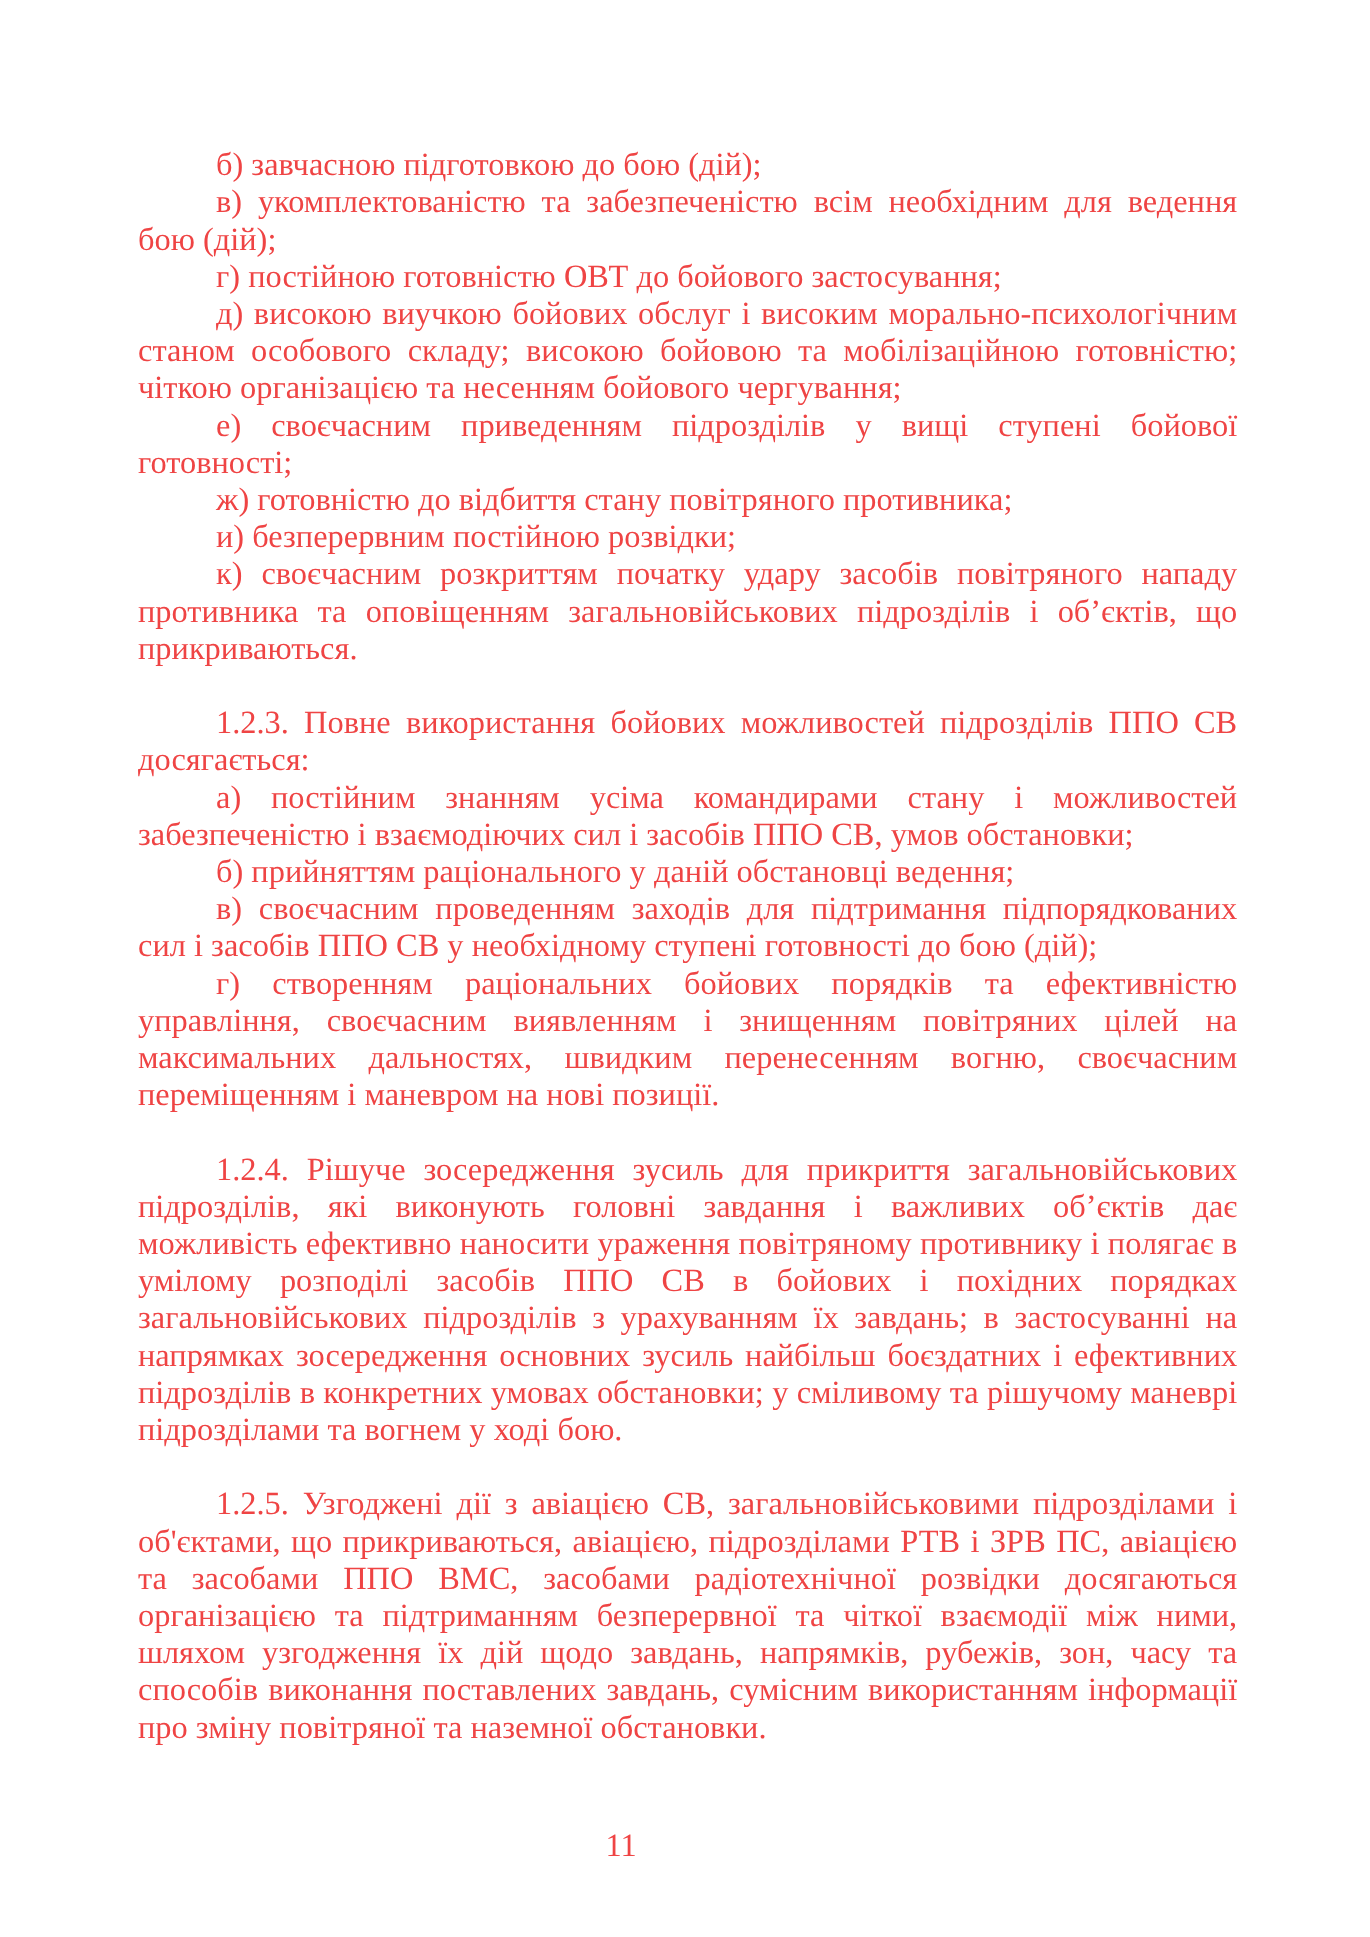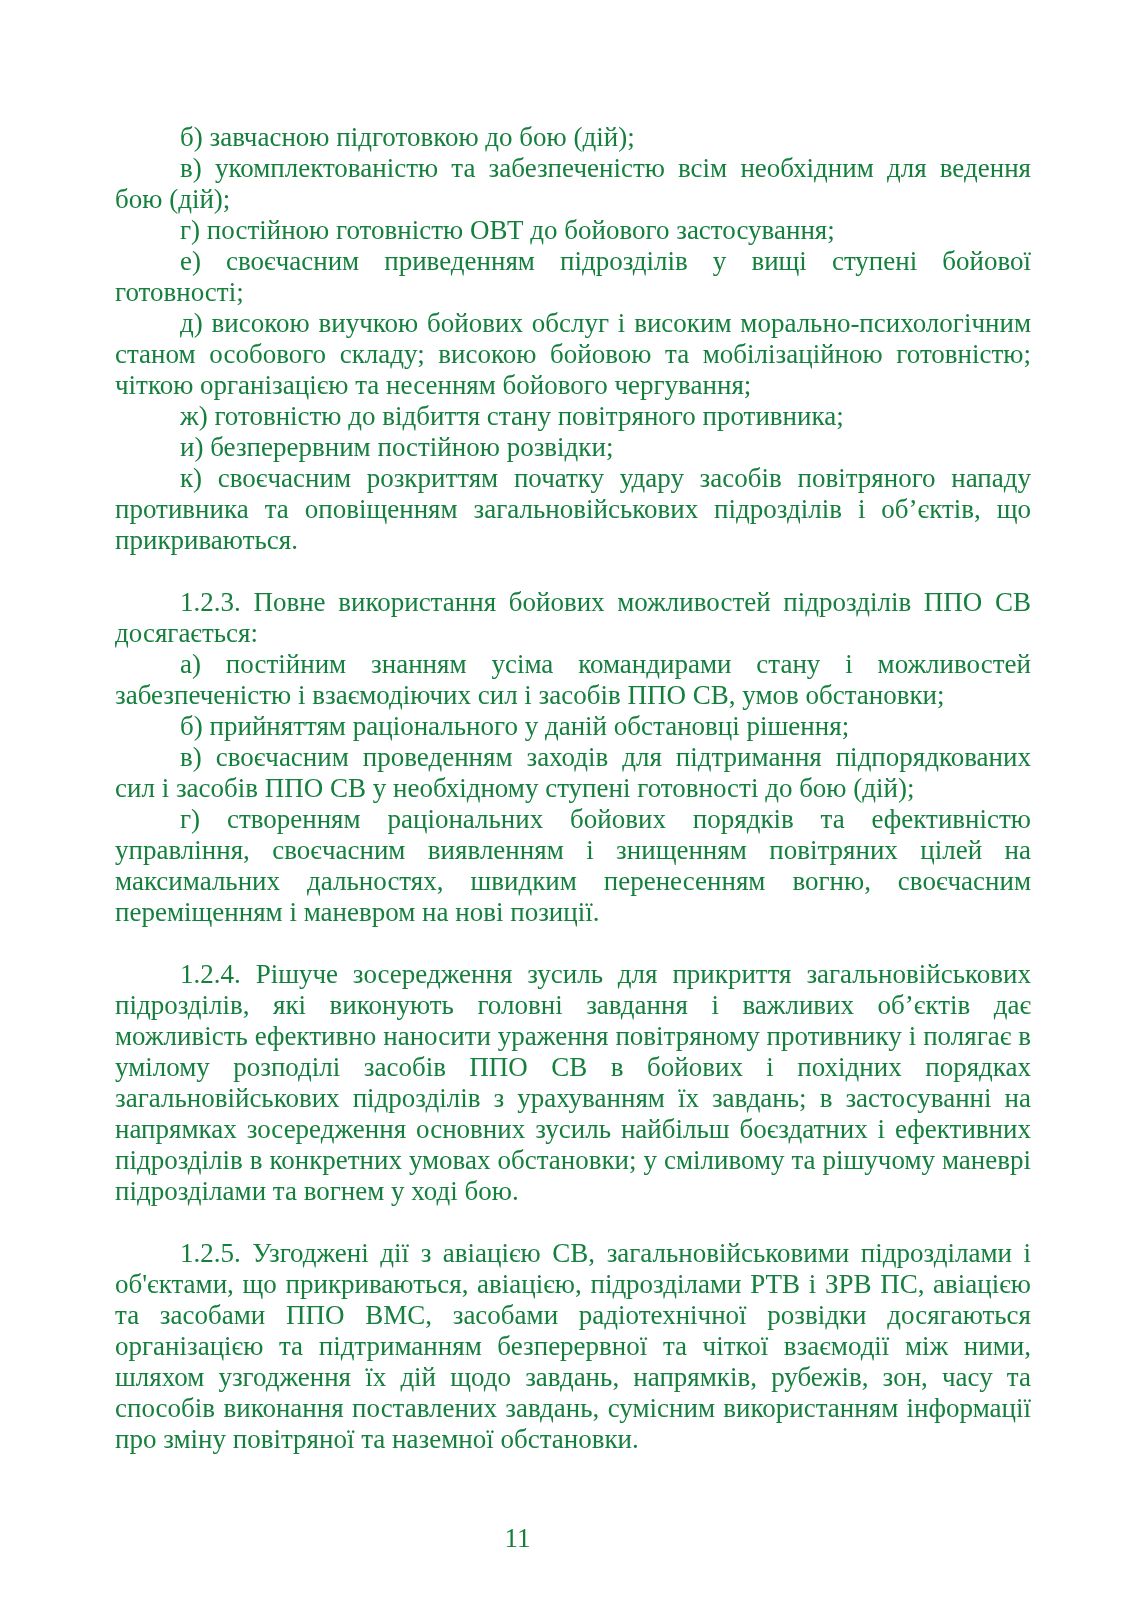--- a/index.html
+++ b/index.html
@@ -7,21 +7,21 @@
     padding: 0;
     background: #ffffff;
   }
   .page {
     position: relative;
     width: 1035px;
     height: 1614px;
     background: #ffffff;
     overflow: hidden;
     font-family: "Liberation Serif", "DejaVu Serif", serif;
-    color: #15803d;
+    color: #ef4444;
   }
   .text-block {
     position: absolute;
     left: 115px;
     top: 122px;
     width: 916px;
     font-size: 27px;
     line-height: 31px;
     text-align: justify;
   }
@@ -48,27 +48,27 @@
   }
 </style>
 </head>
 <body>
 
 <div class="page">
   <div class="text-block" id="text-block">
       <p><span>б) завчасною підготовкою до бою (дій);</span></p>
       <p><span>в) укомплектованістю та забезпеченістю всім необхідним для ведення бою (дій);</span></p>
       <p><span>г) постійною готовністю ОВТ до бойового застосування;</span></p>
+      <p><span>д) високою виучкою бойових обслуг і високим морально-психологічним станом особового складу; високою бойовою та мобілізаційною готовністю; чіткою організацією та несенням бойового чергування;</span></p>
       <p><span>е) своєчасним приведенням підрозділів у вищі ступені бойової готовності;</span></p>
-      <p><span>д) високою виучкою бойових обслуг і високим морально-психологічним станом особового складу; високою бойовою та мобілізаційною готовністю; чіткою організацією та несенням бойового чергування;</span></p>
       <p><span>ж) готовністю до відбиття стану повітряного противника;</span></p>
       <p><span>и) безперервним постійною розвідки;</span></p>
       <p><span>к) своєчасним розкриттям початку удару засобів повітряного нападу противника та оповіщенням загальновійськових підрозділів і об’єктів, що прикриваються.</span></p>
       <p class="spaced"><b class="section-number">1.2.3. </b><span>Повне використання бойових можливостей підрозділів ППО СВ досягається:</span></p>
       <p><span>а) постійним знанням усіма командирами стану і можливостей забезпеченістю і взаємодіючих сил і засобів ППО СВ, умов обстановки;</span></p>
-      <p><span>б) прийняттям раціонального у даній обстановці рішення;</span></p>
+      <p><span>б) прийняттям раціонального у даній обстановці ведення;</span></p>
       <p><span>в) своєчасним проведенням заходів для підтримання підпорядкованих сил і засобів ППО СВ у необхідному ступені готовності до бою (дій);</span></p>
       <p><span>г) створенням раціональних бойових порядків та ефективністю управління, своєчасним виявленням і знищенням повітряних цілей на максимальних дальностях, швидким перенесенням вогню, своєчасним переміщенням і маневром на нові позиції.</span></p>
       <p class="spaced"><b class="section-number">1.2.4. </b><span>Рішуче зосередження зусиль для прикриття загальновійськових підрозділів, які виконують головні завдання і важливих об’єктів дає можливість ефективно наносити ураження повітряному противнику і полягає в умілому розподілі засобів ППО СВ в бойових і похідних порядках загальновійськових підрозділів з урахуванням їх завдань; в застосуванні на напрямках зосередження основних зусиль найбільш боєздатних і ефективних підрозділів в конкретних умовах обстановки; у сміливому та рішучому маневрі підрозділами та вогнем у ході бою.</span></p>
       <p class="spaced"><b class="section-number">1.2.5. </b><span>Узгоджені дії з авіацією СВ, загальновійськовими підрозділами і об'єктами, що прикриваються, авіацією, підрозділами РТВ і ЗРВ ПС, авіацією та засобами ППО ВМС, засобами радіотехнічної розвідки досягаються організацією та підтриманням безперервної та чіткої взаємодії між ними, шляхом узгодження їх дій щодо завдань, напрямків, рубежів, зон, часу та способів виконання поставлених завдань, сумісним використанням інформації про зміну повітряної та наземної обстановки.</span></p>
     </div>
   <div class="page-number">11</div>
 </div>
 
 </body></html>

